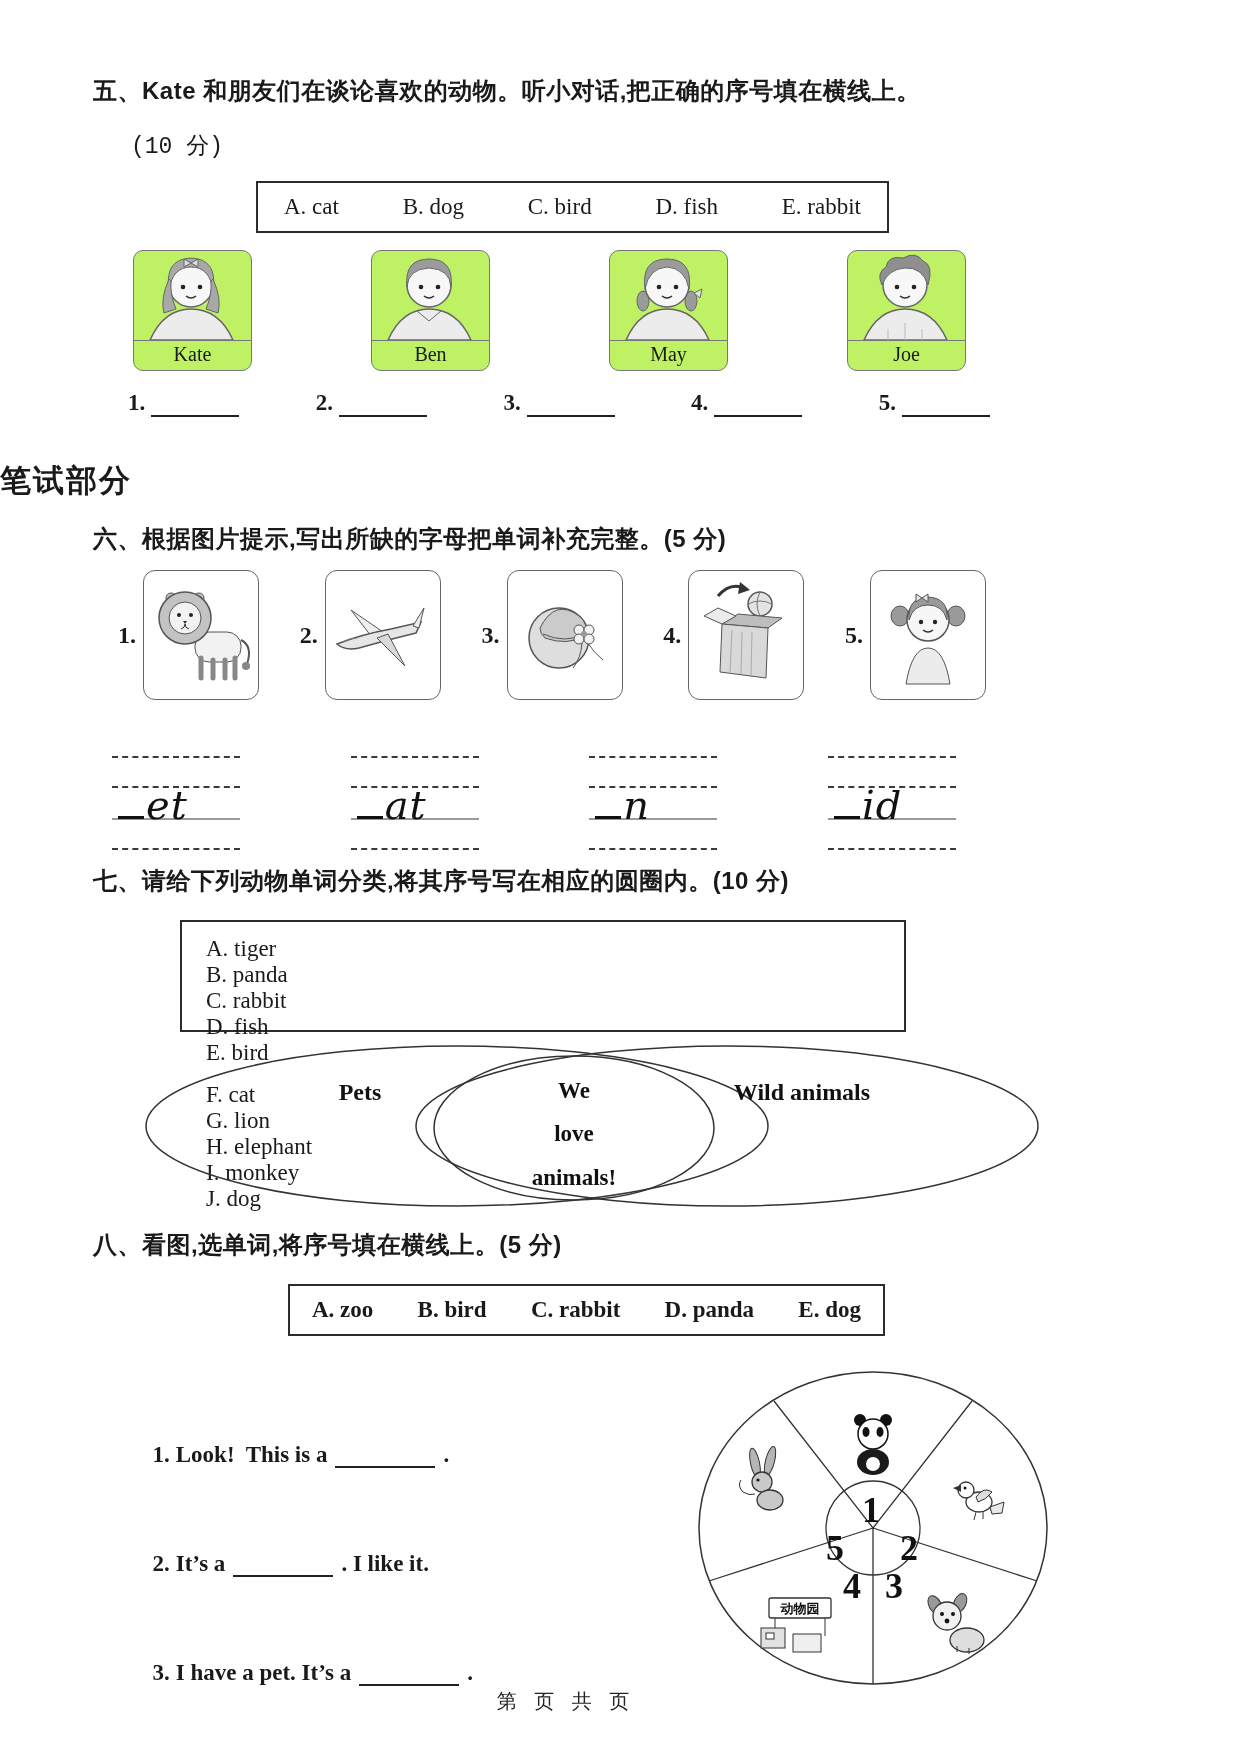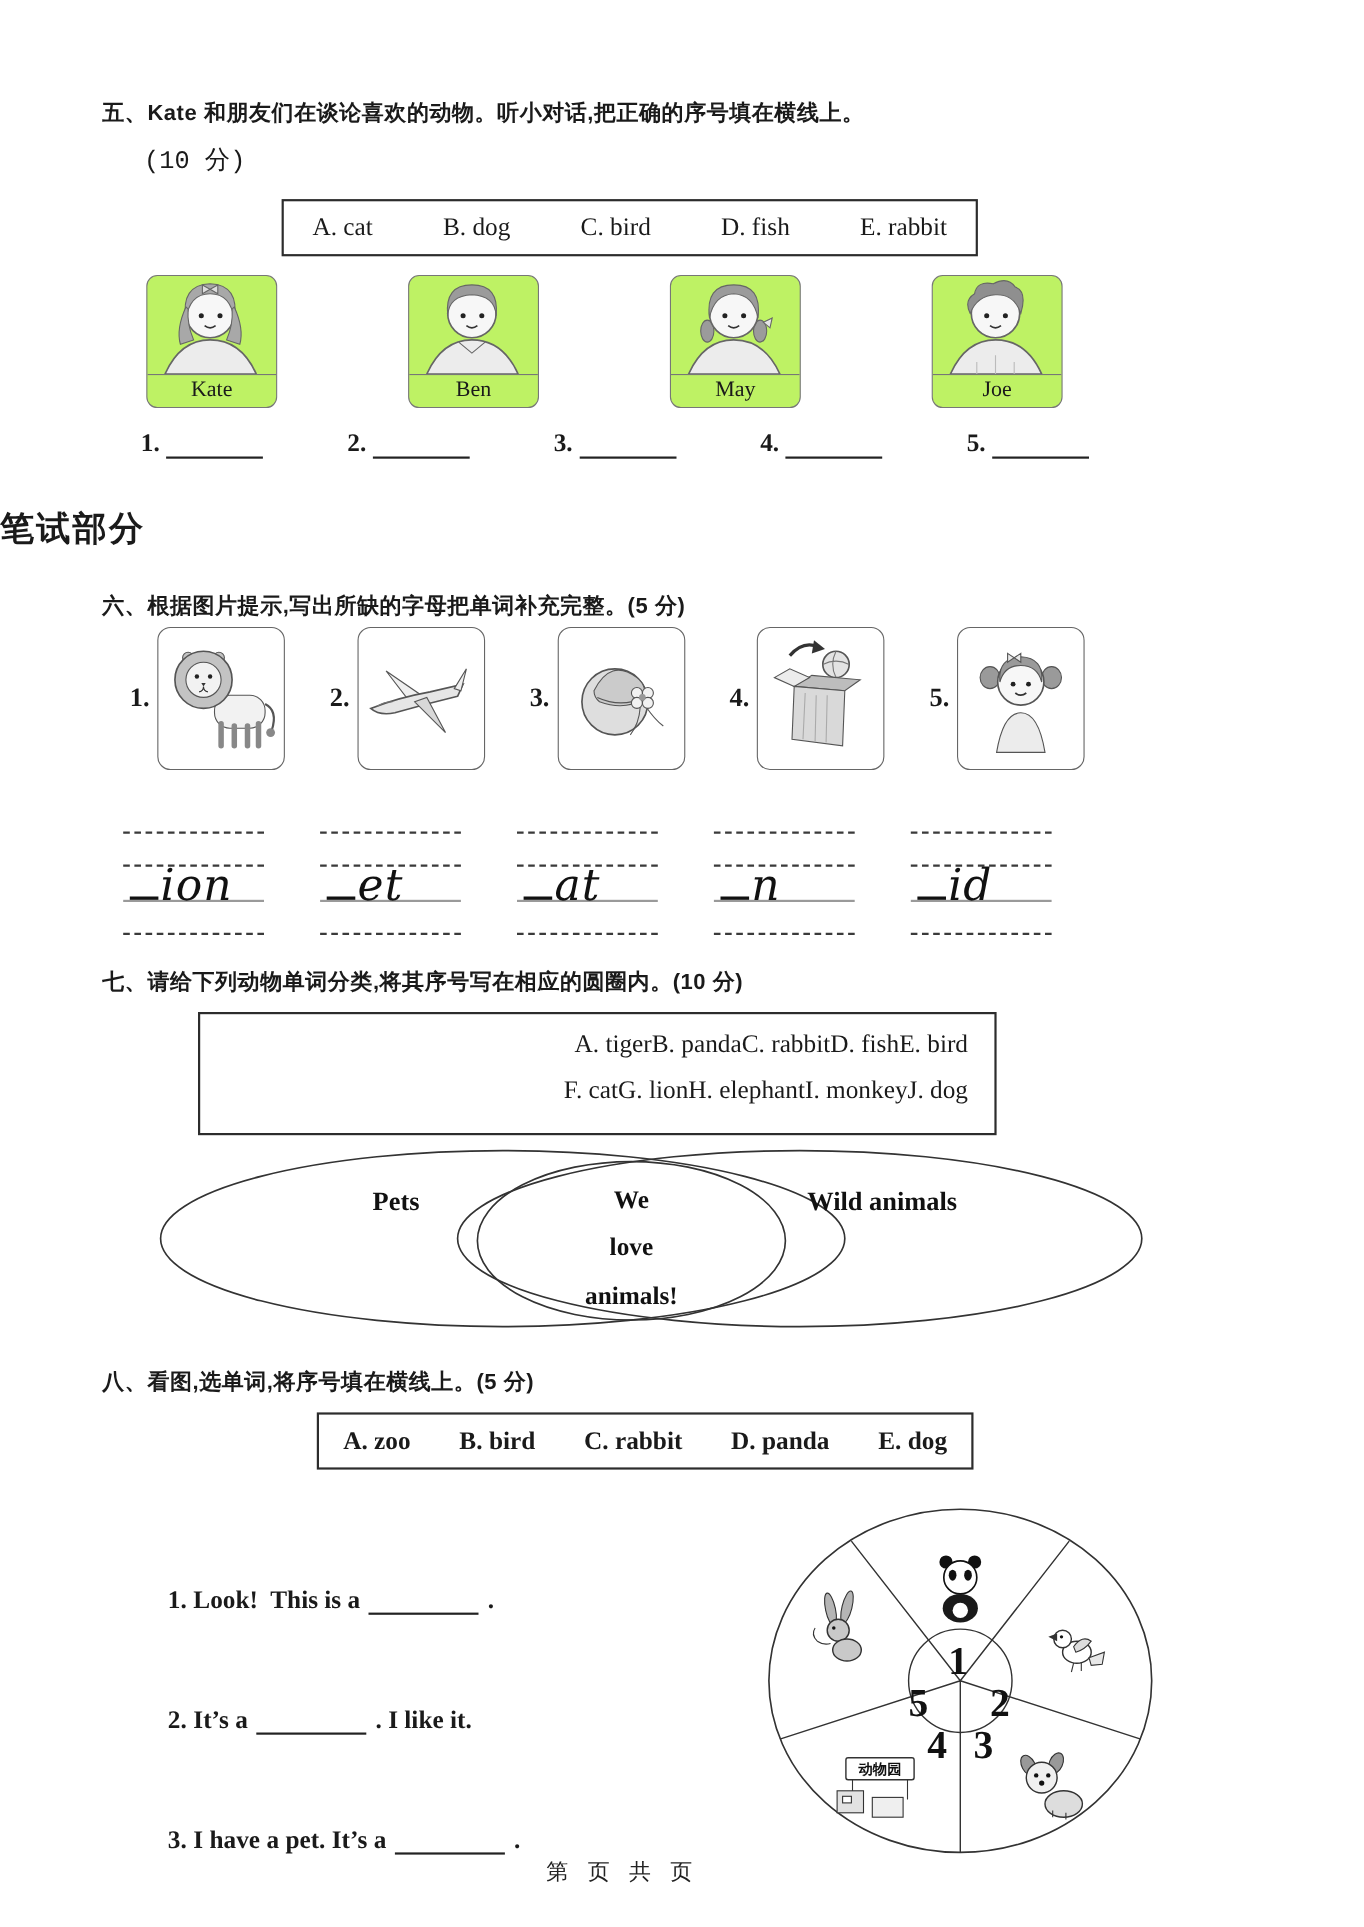--- a/index.html
+++ b/index.html
@@ -2,21 +2,21 @@
 <html><head>
 <meta charset="utf-8">
 <style>
   html,body{margin:0;padding:0;background:#d8d8d8;}
   .page{position:relative;width:1240px;height:1752px;background:#ffffff;overflow:hidden;
         font-family:"Liberation Serif",serif;color:#1a1a1a;}
   .cn{font-family:"Liberation Sans",sans-serif;font-weight:700;}
   .abs{position:absolute;}
 
   
-  .sec-title{font-size:20px;line-height:1.25;letter-spacing:.5px;margin-top:15px;}
+  .sec-title{font-size:24px;line-height:1.25;letter-spacing:.5px;}
   .pts{font-size:23px;font-weight:400;font-family:Liberation Mono, monospace;}
 
   
   .wbox{border:2px solid #2c2c2c;display:flex;align-items:center;font-size:23px;}
   .wbox span{white-space:nowrap;}
 
   
   .s5-options{left:256px;top:181px;width:633px;height:52px;padding:12px 26px;justify-content:space-between;box-sizing:border-box;}
   .s5-cards{left:133px;top:250px;width:833px;display:flex;justify-content:space-between;}
   .kid-card{width:119px;height:121px;border:1.5px solid #777;border-radius:10px;box-sizing:border-box;background:#bef264;overflow:hidden;}
@@ -34,21 +34,21 @@
   .s6-words{left:112px;top:748px;width:844px;display:flex;justify-content:space-between;}
   .ruled{position:relative;width:128px;height:104px;}
   .rl{position:absolute;left:0;right:0;height:0;}
   .rl.d{border-top:2px dashed #3a3a3a;}
   .rl.s{border-top:2px solid #9a9a9a;}
   .word{position:absolute;left:6px;top:34px;font:italic 40px "DejaVu Serif",serif;letter-spacing:1px;color:#111;}
   .wblank{display:inline-block;width:26px;height:0;border-bottom:3px solid #111;margin-right:2px;}
 
   
   .s7-box{left:180px;top:920px;width:726px;height:112px;border:2px solid #2c2c2c;box-sizing:border-box;padding:14px 24px 0;font-size:23px;}
-  .s7-row{display:flex;justify-content:flex-end;}
+  .s7-row{display:flex;justify-content:space-between;flex-direction:column;}
   .s7-row + .s7-row{margin-top:16px;}
 
   
   .s8-box{left:288px;top:1284px;width:597px;height:52px;padding:0 22px;justify-content:space-between;box-sizing:border-box;font-weight:700;}
   .s8-sents{left:118px;top:1364px;width:580px;font-size:23px;font-weight:700;white-space:pre-wrap;}
   .sent{height:57px;}
   .snum{margin-right:6px;}
   .sblank{display:inline-block;width:100px;height:0;border-bottom:2px solid #222;margin:0 8px;vertical-align:-6px;}
 
   .footer{left:0;top:1688px;width:1132px;text-align:center;font-size:20px;font-weight:400;
@@ -220,27 +220,20 @@
       </div>
     </div>
   </div>
 
   <div class="abs s6-words">
     <div class="ruled">
       <div class="rl d" style="top:8px;"></div>
         <div class="rl d" style="top:38px;"></div>
       <div class="rl s" style="top:70px;"></div>
         <div class="rl d" style="top:100px;"></div>
-      <div class="word"><span class="wblank"></span><span>ion</span></div>
-    </div>
-    <div class="ruled">
-      <div class="rl d" style="top:8px;"></div>
-        <div class="rl d" style="top:38px;"></div>
-      <div class="rl s" style="top:70px;"></div>
-        <div class="rl d" style="top:100px;"></div>
       <div class="word"><span class="wblank"></span><span>et</span></div>
     </div>
     <div class="ruled">
       <div class="rl d" style="top:8px;"></div>
         <div class="rl d" style="top:38px;"></div>
       <div class="rl s" style="top:70px;"></div>
         <div class="rl d" style="top:100px;"></div>
       <div class="word"><span class="wblank"></span><span>at</span></div>
     </div>
     <div class="ruled">

